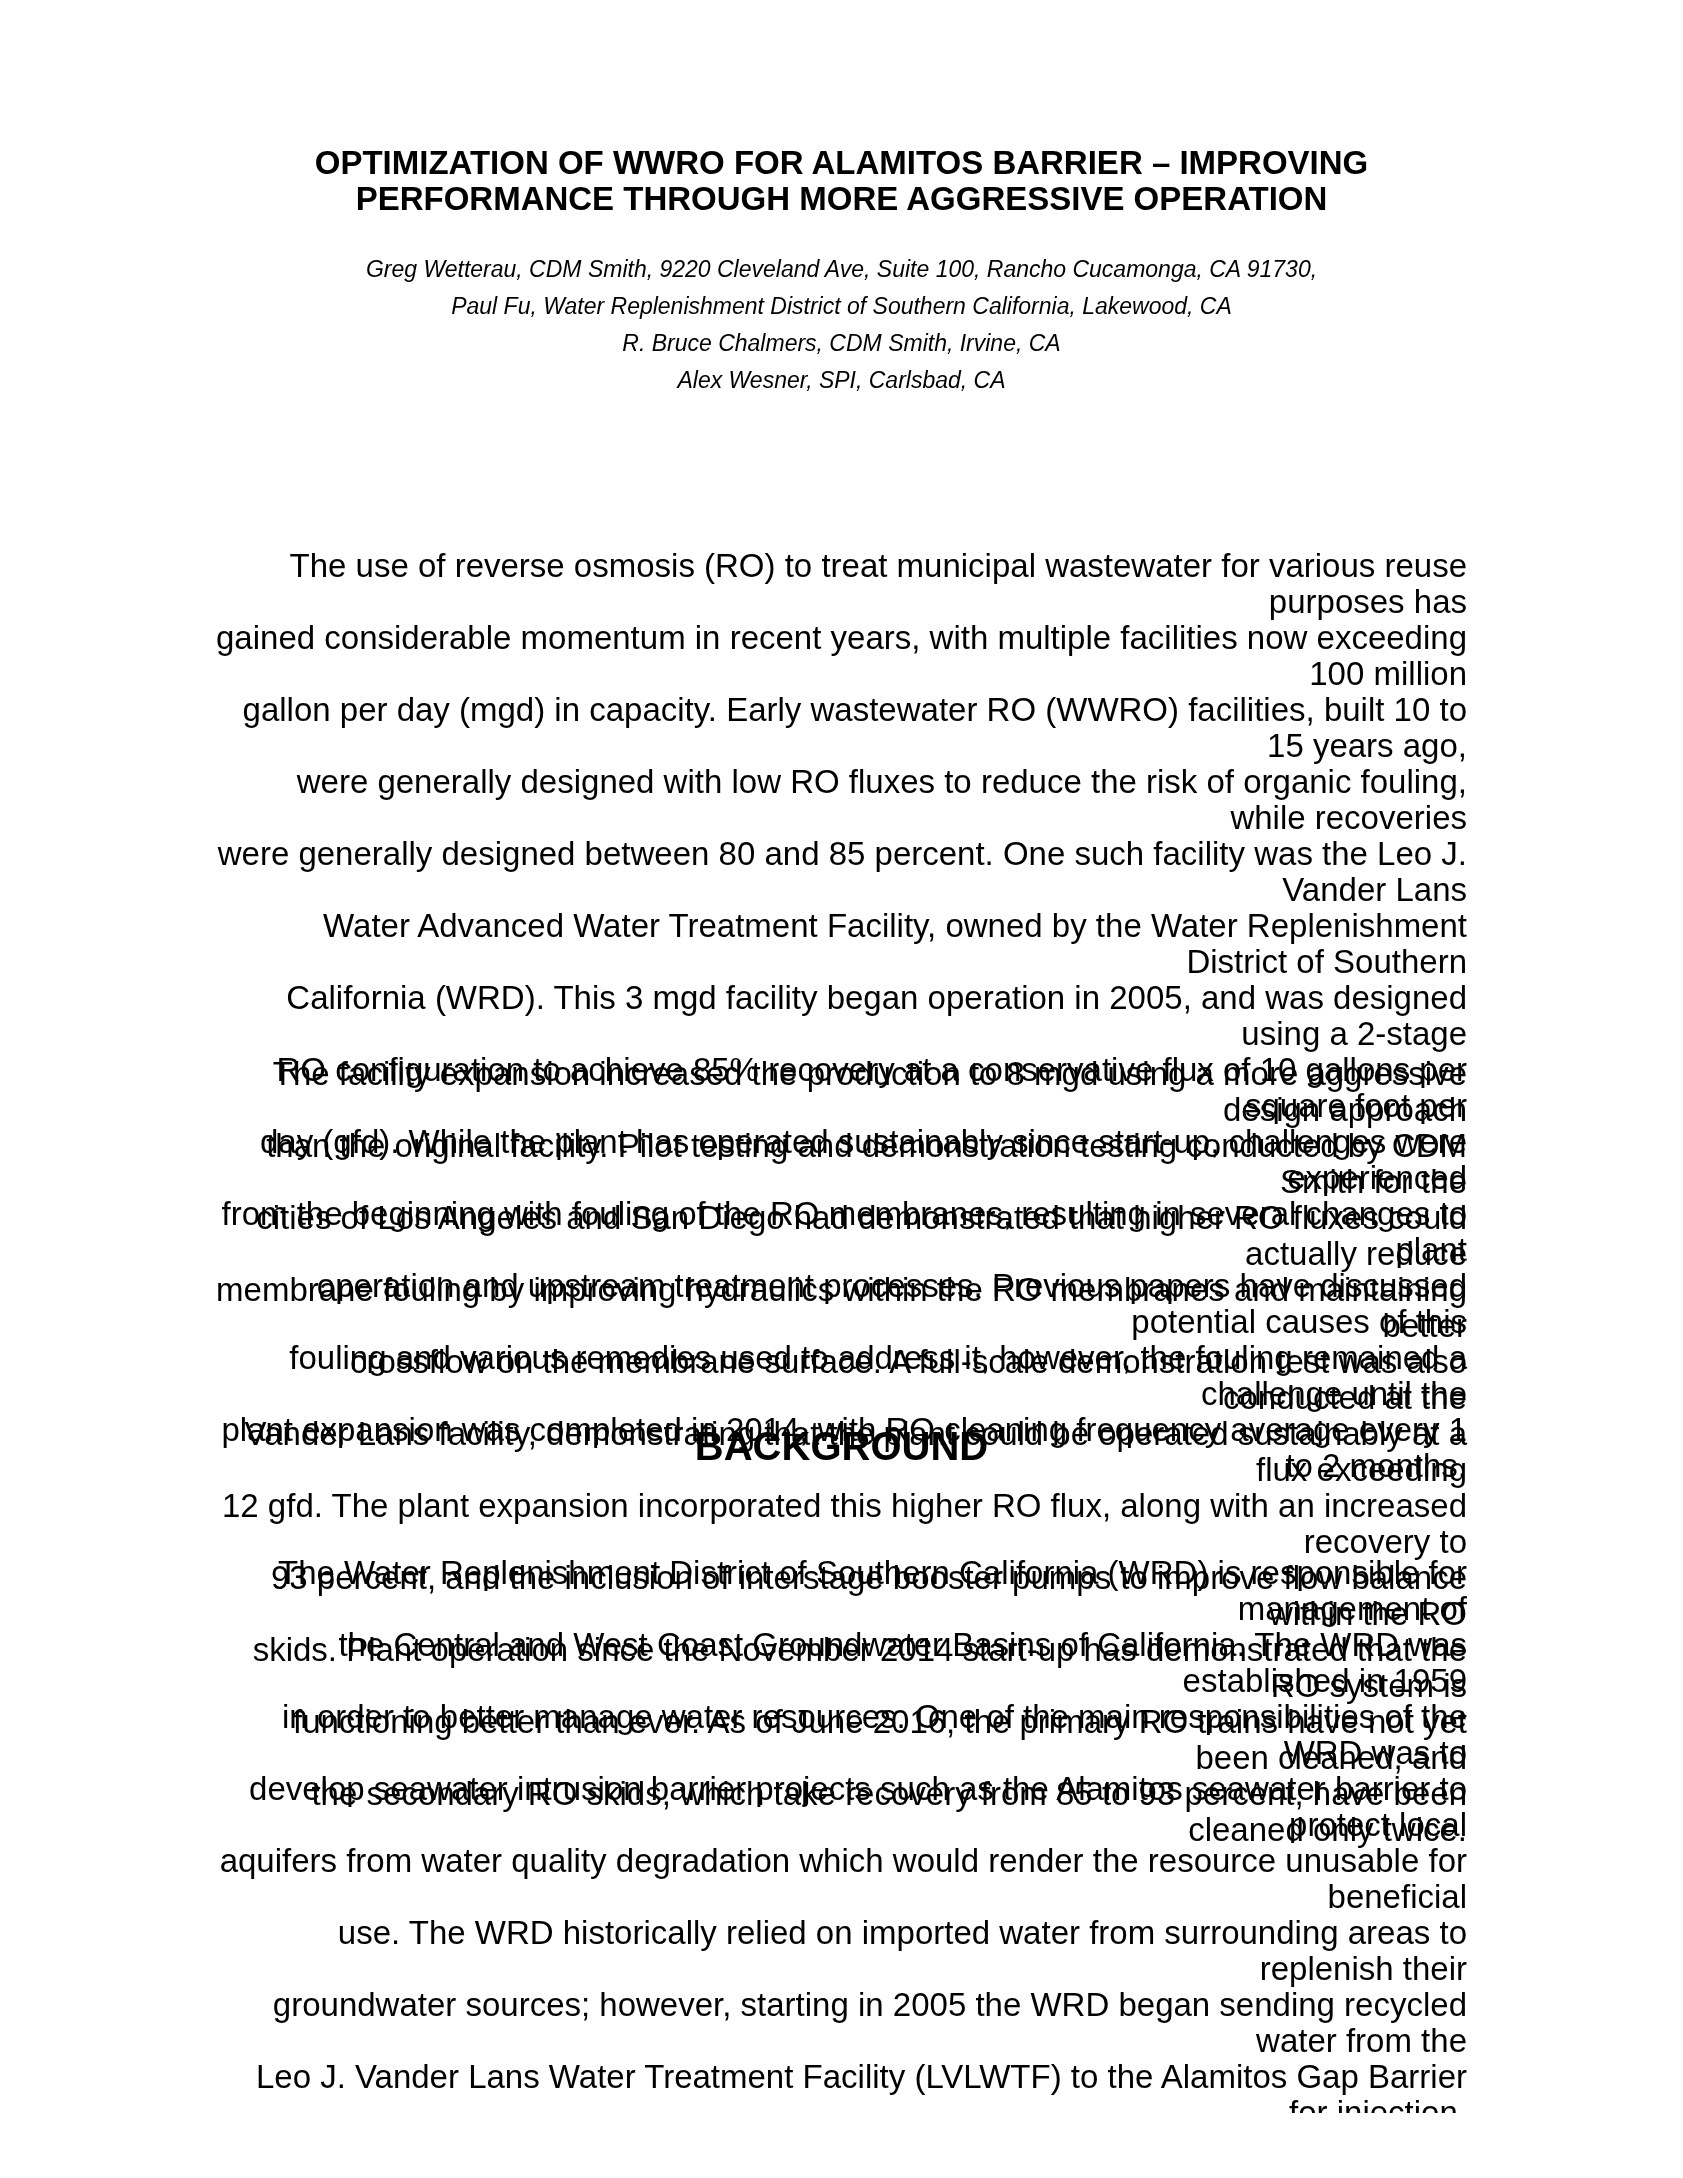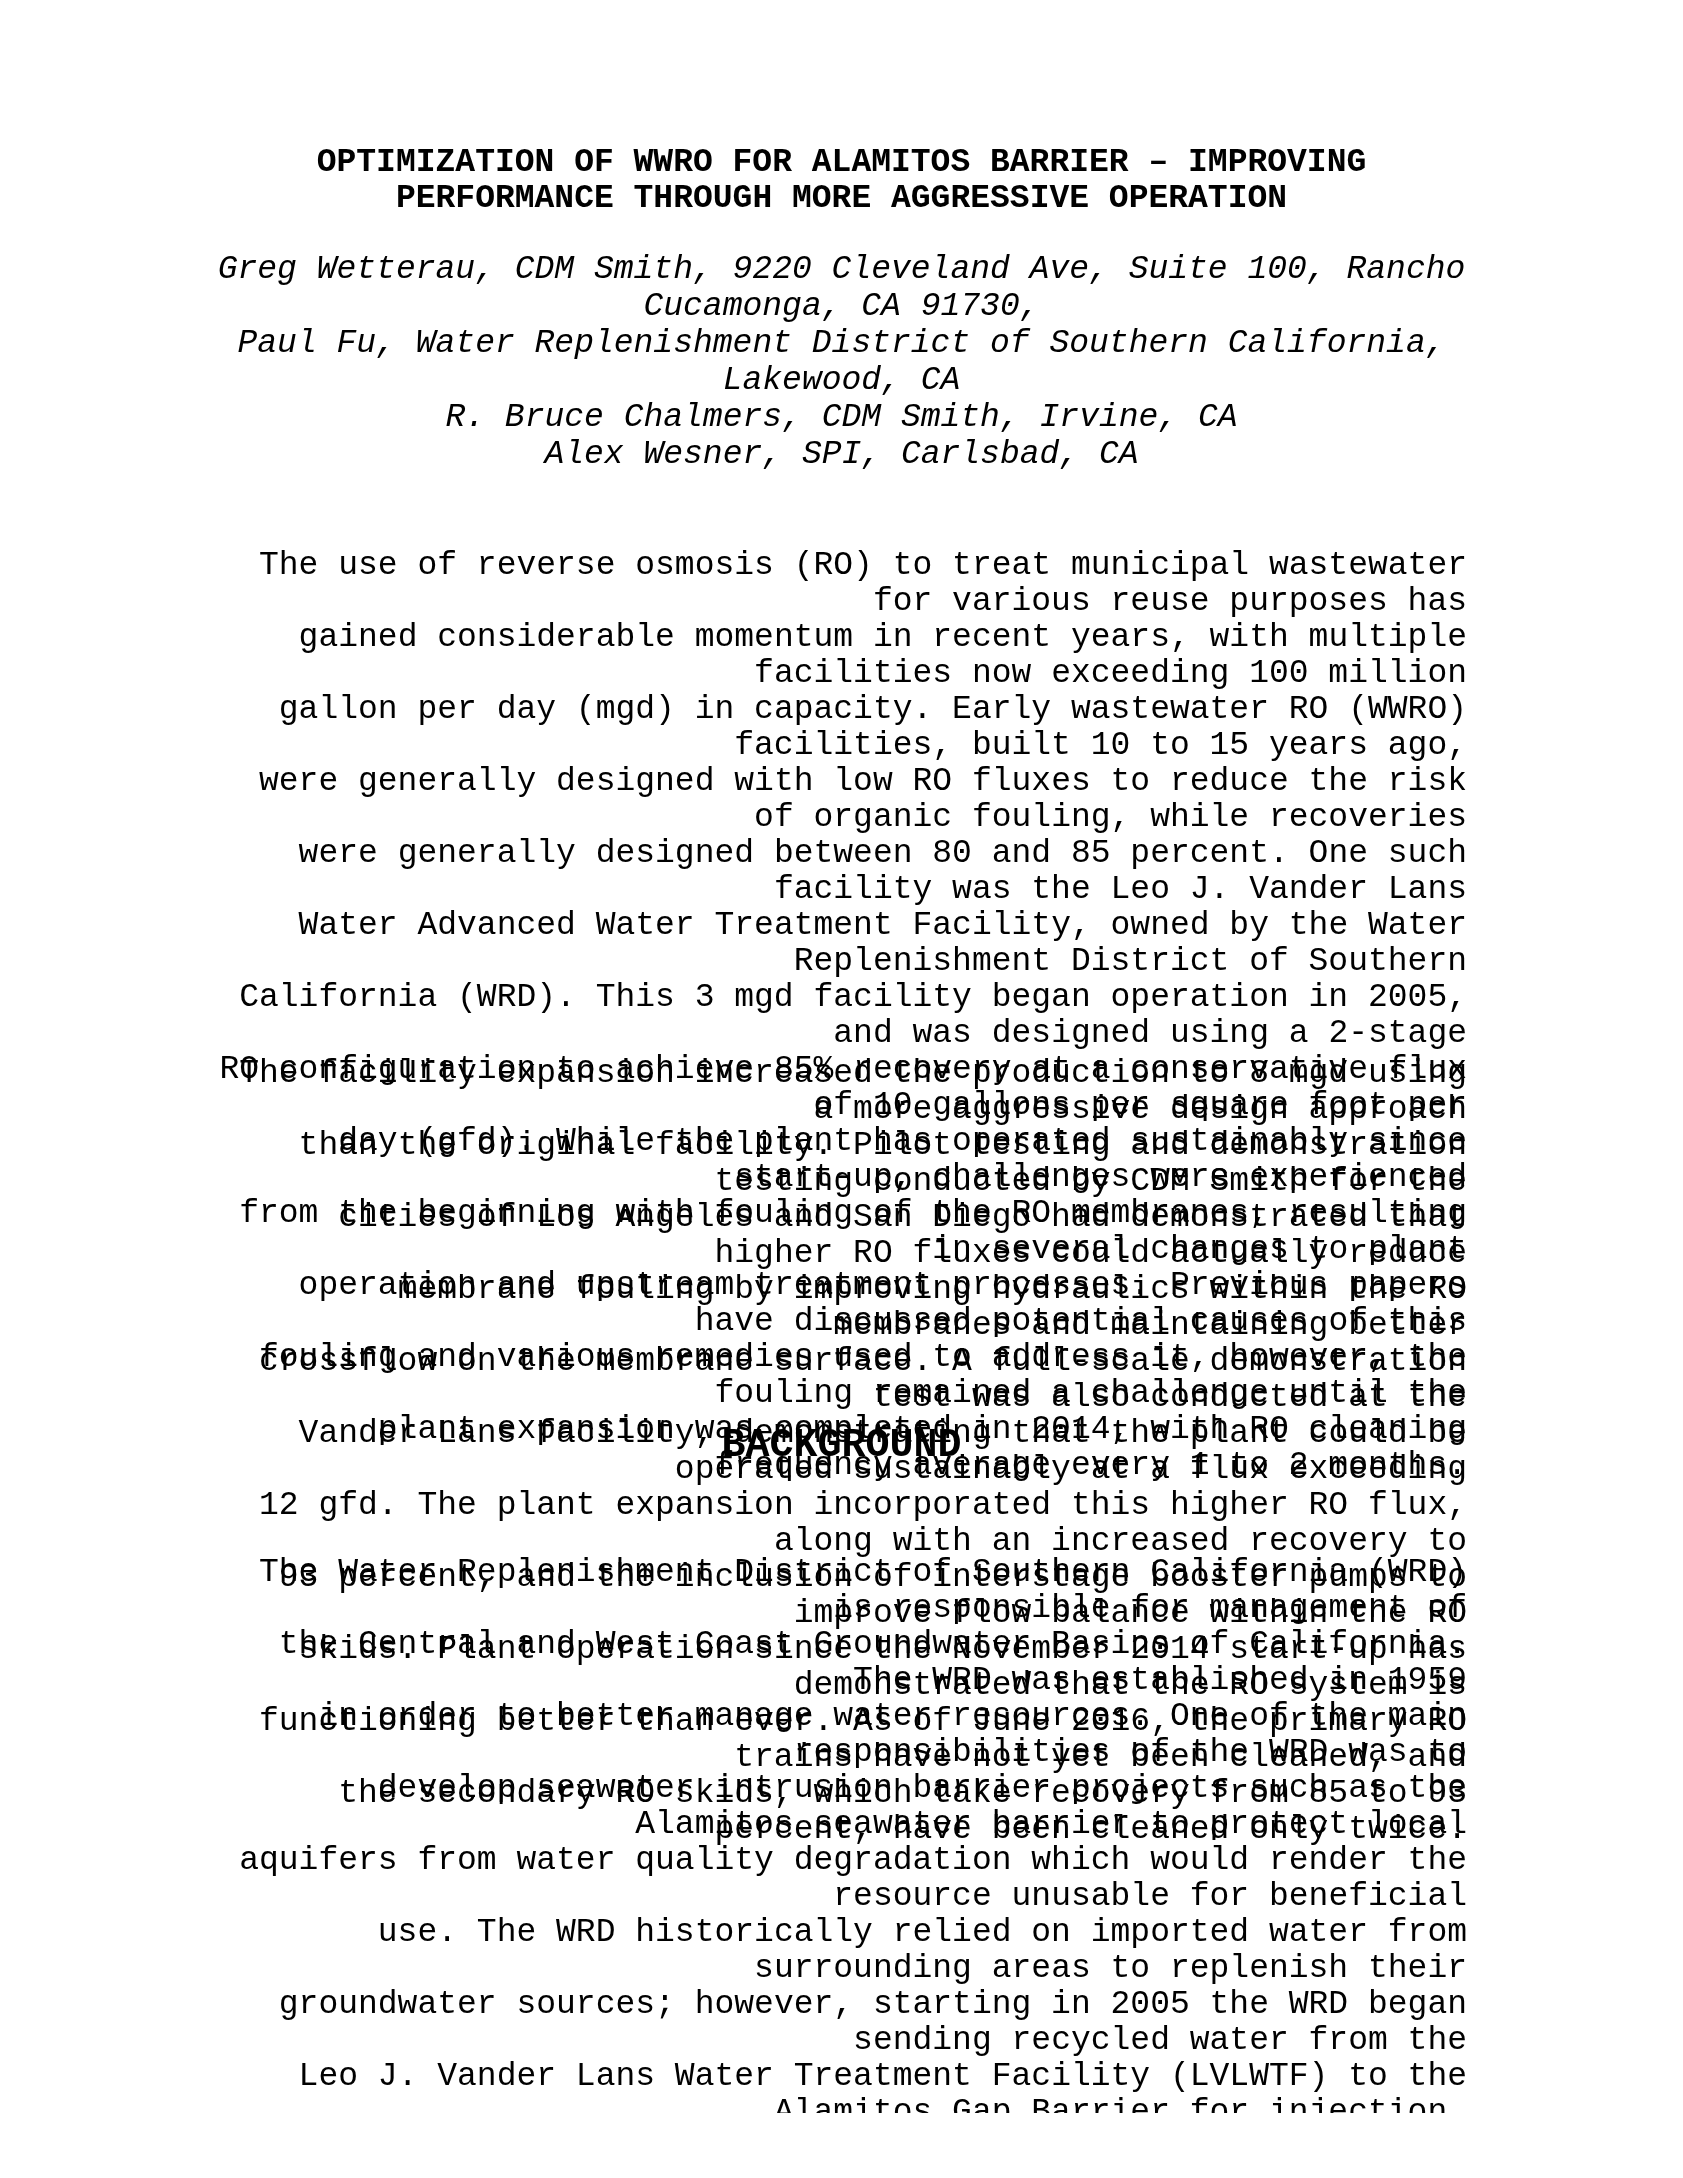--- a/index.html
+++ b/index.html
@@ -2,41 +2,41 @@
 <html><head>
 <meta charset="utf-8">
 <style>
   html, body { margin: 0; padding: 0; background: #ffffff; }
   .page {
     position: relative;
     width: 1683px;
     height: 2113px;
     background: #ffffff;
     color: #000000;
-    font-family: Liberation Mono, monospace;
+    font-family: Liberation Sans, sans-serif;
     overflow: hidden;
   }
   .block {
     position: absolute;
     left: 216px;
     width: 1251px;
   }
   .doc-title {
     top: 145px;
     text-align: center;
     font-weight: bold;
     font-size: 33px;
     line-height: 36px;
     white-space: pre-line;
   }
   .authors {
     top: 251px;
     text-align: center;
     font-style: italic;
-    font-size: 33px;
+    font-size: 23px;
     line-height: 37px;
     white-space: pre-line;
   }
   .sec-heading {
     text-align: center;
     font-weight: bold;
     font-size: 40px;
     line-height: 44px;
   }
   .heading-abstract   { top: 465px; }

